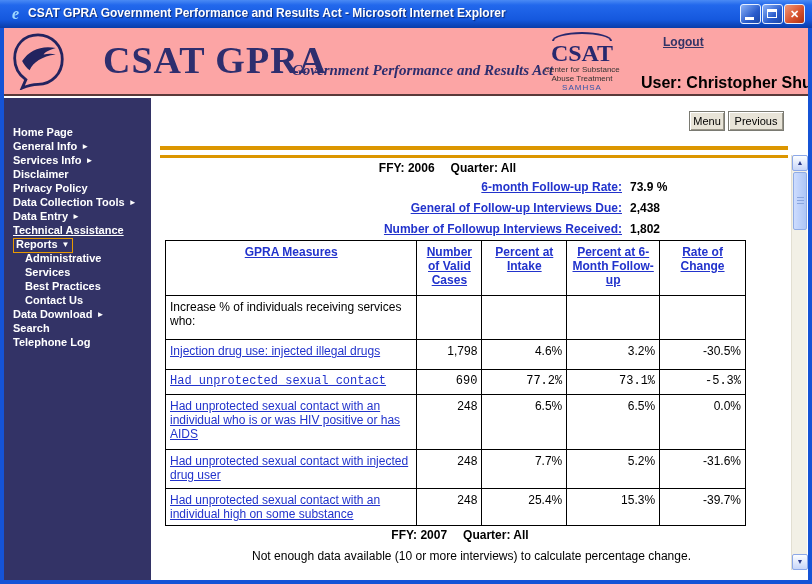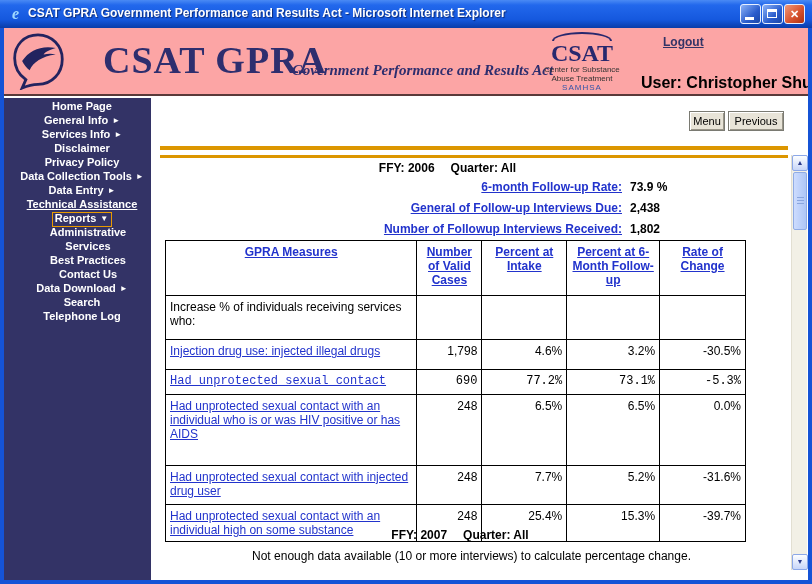--- a/index.html
+++ b/index.html
@@ -42,21 +42,21 @@
   .seal-line{ font-size:8px; color:#333; line-height:9px; }
   .seal-agency{ font-size:8px; font-weight:normal; color:#3355AA; line-height:10px; letter-spacing:1px; }
   .logout-link{ position:absolute; left:659px; top:7px; font-size:12px; font-weight:bold;
     color:#333366; text-decoration:underline; cursor:pointer; }
   .user-text{ position:absolute; left:637px; top:46px; font-size:16px; font-weight:bold; color:#000; white-space:nowrap; }
 
   
   .page{ position:absolute; top:70px; left:0; right:0; bottom:0; }
 
   
-  .sidebar{ position:absolute; left:0; top:0; bottom:0; width:147px; background:#333366; padding-top:1px;text-align:center; }
+  .sidebar{ position:absolute; left:0; top:0; bottom:0; width:147px; background:#333366; padding-top:27px; }
   .side-item{ height:14px; line-height:14px; padding-left:9px; font-size:11px; font-weight:bold;
     color:#fff; white-space:nowrap; cursor:pointer; }
   .side-item.indent{ padding-left:21px; }
   .side-item .arr{ font-size:8px; margin-left:4px; position:relative; top:-1px; }
   .side-item.ul .lbl{ text-decoration:underline; }
   .sel-box{ display:inline-block; border:1px solid #E89A00; padding:0 3px 1px 2px; line-height:11px; }
 
   
   .main{ position:absolute; left:147px; right:0; top:0; bottom:0; background:#fff; }
 
@@ -84,21 +84,21 @@
   table.report th, table.report td{ border:1px solid #000; font-size:12px; vertical-align:top; padding:4px 4px; }
   table.report th{ text-align:center; }
   table.report th a{ color:#2233CC; font-weight:bold; text-decoration:underline; cursor:pointer; }
   td.measure{ padding-left:5px; }
   td.measure a{ color:#2233CC; text-decoration:underline; cursor:pointer; }
   td.numc{ text-align:right; padding-right:8px; }
   td.intake{ text-align:right; padding-right:12px; }
   td.fup{ text-align:right; padding-right:26px; }
   td.chg{ text-align:right; padding-right:8px; }
   tr.hr{ height:55px; } tr.r0{ height:44px; } tr.r1{ height:30px; } tr.r2{ height:25px;font-family:Liberation Mono, monospace; }
-  tr.r3{ height:71px; } tr.r4{ height:39px; } tr.r5{ height:37px; }
+  tr.r3{ height:55px; } tr.r4{ height:39px; } tr.r5{ height:37px; }
 
   .footnote{ position:absolute; top:451px; left:0; right:16px; text-align:center; font-size:12px; color:#000; }
 
   
   .scrollbar{ position:absolute; left:640px; top:57px; width:16px; height:415px;
     background:#F2F0E6; border-left:1px solid #E2DFD2; }
   .sb-btn{ position:absolute; left:0; width:16px; height:16px; border:1px solid #8CA8E8; border-radius:2px;
     background:linear-gradient(180deg,#FDFEFF,#C8D6F8); text-align:center; cursor:pointer; }
   .sb-btn span{ font-size:7px; color:#2C3C8C; line-height:14px; display:block; }
   .sb-up{ top:0; }

